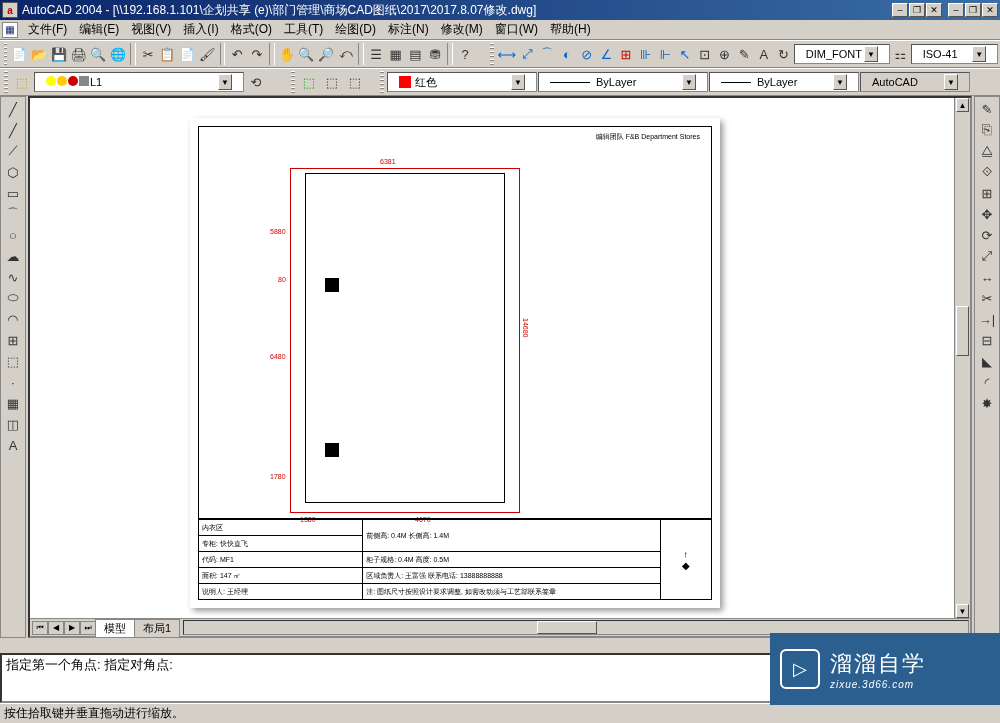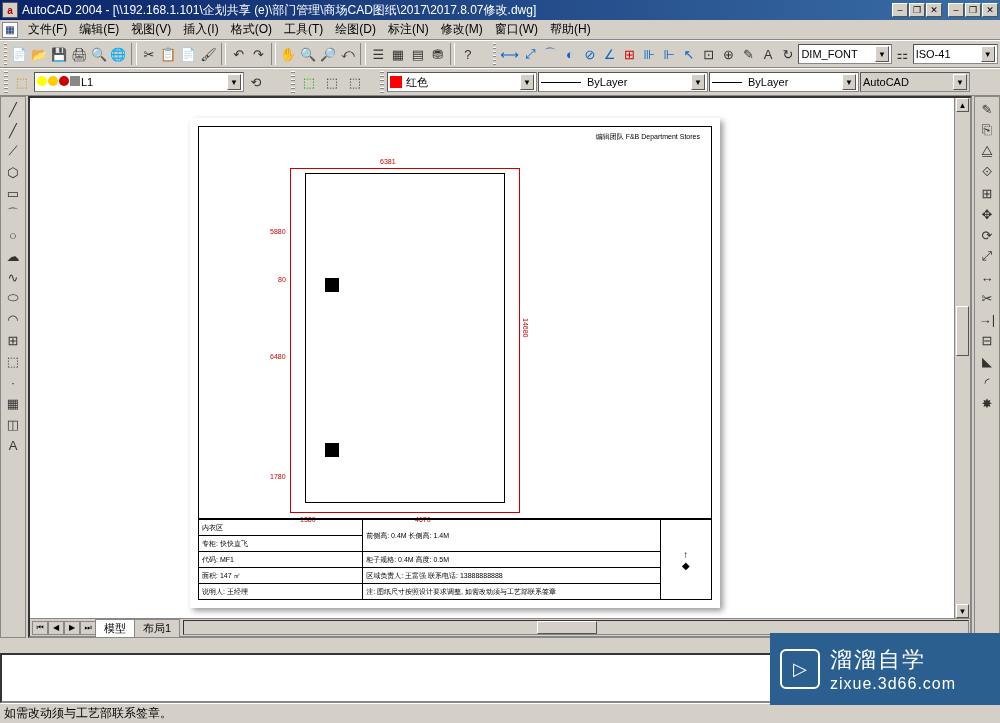--- a/index.html
+++ b/index.html
@@ -16,21 +16,21 @@
   .menubar { height:20px; background:#d4d0c8; display:flex; align-items:center; padding-left:2px; border-bottom:1px solid #888; }
   .menubar .mdiicon { width:16px; height:16px; background:#fff; border:1px solid #888; margin-right:4px; display:flex; align-items:center; justify-content:center; font-size:10px; color:#0a246a; }
   .menubar .menuitem { padding:2px 6px; font-size:12px; cursor:default; }
   .menubar .spacer { flex:1; }
 
   
   .toolbar { height:28px; background:#d4d0c8; border-top:1px solid #fff; border-bottom:1px solid #888; display:flex; align-items:center; padding:0 2px; gap:1px; }
   .tbtn { width:22px; height:22px; border:1px solid #d4d0c8; display:flex; align-items:center; justify-content:center; font-size:13px; color:#333; }
   .tsep { width:6px; height:22px; border-left:1px solid #888; border-right:1px solid #fff; margin:0 2px; }
   .tgrip { width:4px; height:22px; background:repeating-linear-gradient(0deg,#888 0 1px,#fff 1px 2px,transparent 2px 4px); margin:0 2px; }
-  .tcombo { height:20px; background:#fff; border:1px solid #888; border-top-color:#555; border-left-color:#555; display:flex; align-items:center; padding:0 2px; font-size:11px; }
+  .tcombo { height:20px; background:#fff; border:1px solid #888; border-top-color:#555; border-left-color:#555; display:flex; align-items:center; padding:0 11px; font-size:11px; }
   .tcombo .arrow{ width:14px; height:16px; background:#d4d0c8; border:1px solid #fff; border-right-color:#555; border-bottom-color:#555; margin-left:2px; display:flex; align-items:center; justify-content:center; font-size:8px; }
   .colorswatch{ width:12px; height:12px; margin-right:4px; }
 
   
   .workspace { position:absolute; top:96px; left:0; right:0; bottom:85px; display:flex; }
   .vtool { width:26px; background:#d4d0c8; border:1px solid #888; display:flex; flex-direction:column; align-items:center; padding:2px 0; gap:1px; }
   .vtool .tbtn{ width:22px; height:20px; }
   .canvaswrap{ flex:1; display:flex; flex-direction:column; border:2px inset #888; background:#fff; }
   .canvas { flex:1; background:#fff; position:relative; overflow:hidden; }
   .vscroll { width:16px; background:#d4d0c8; border-left:1px solid #888; position:relative; }
@@ -60,21 +60,21 @@
   .cmdwin .scroll{ position:absolute; right:0; top:0; bottom:0; width:16px; background:#d4d0c8; border-left:1px solid #888; }
 
   
   .status{ position:absolute; left:0; right:0; bottom:0; height:20px; background:#d4d0c8; border-top:1px solid #fff; font-size:12px; display:flex; align-items:center; padding:0 4px; }
 
   
   .watermark{ position:absolute; right:0; bottom:18px; width:230px; height:72px; background:#2a5f8f; color:#fff; display:flex; align-items:center; gap:10px; padding:0 10px; }
   .watermark .play{ width:40px; height:40px; border:2px solid #fff; border-radius:6px; display:flex; align-items:center; justify-content:center; font-size:18px; }
   .watermark .txt{ display:flex; flex-direction:column; }
   .watermark .big{ font-size:22px; letter-spacing:2px; }
-  .watermark .small{ font-size:16px; letter-spacing:1px; }
+  .watermark .small{ font-size:10px; letter-spacing:1px;font-style:italic; }
 
   .layer-bulbs span{ display:inline-block; width:10px; height:10px; border-radius:50%; margin-right:1px; }
 </style>
 </head>
 <body>
 
 <div class="titlebar">
   <div class="appicon">a</div>
   <div class="title">AutoCAD 2004 - [\\192.168.1.101\企划共享 (e)\部门管理\商场CAD图纸\2017\2017.8.07修改.dwg]</div>
   <div class="winbtns">
@@ -311,25 +311,26 @@
     <div class="tbtn">✂</div>
     <div class="tbtn">→|</div>
     <div class="tbtn">⊟</div>
     <div class="tbtn">◣</div>
     <div class="tbtn">◜</div>
     <div class="tbtn">✸</div>
   </div>
 </div>
 
 <div class="cmdwin">
+  <div>指定第一个角点: 指定对角点:</div>
   <div class="scroll"></div>
 </div>
 
 <div class="status">
-  <span>如需改动须与工艺部联系签章。</span>
+  <span>按住拾取键并垂直拖动进行缩放。</span>
 </div>
 
 <div class="watermark">
   <div class="play">▷</div>
   <div class="txt">
     <div class="big">溜溜自学</div>
     <div class="small">zixue.3d66.com</div>
   </div>
 </div>
 

